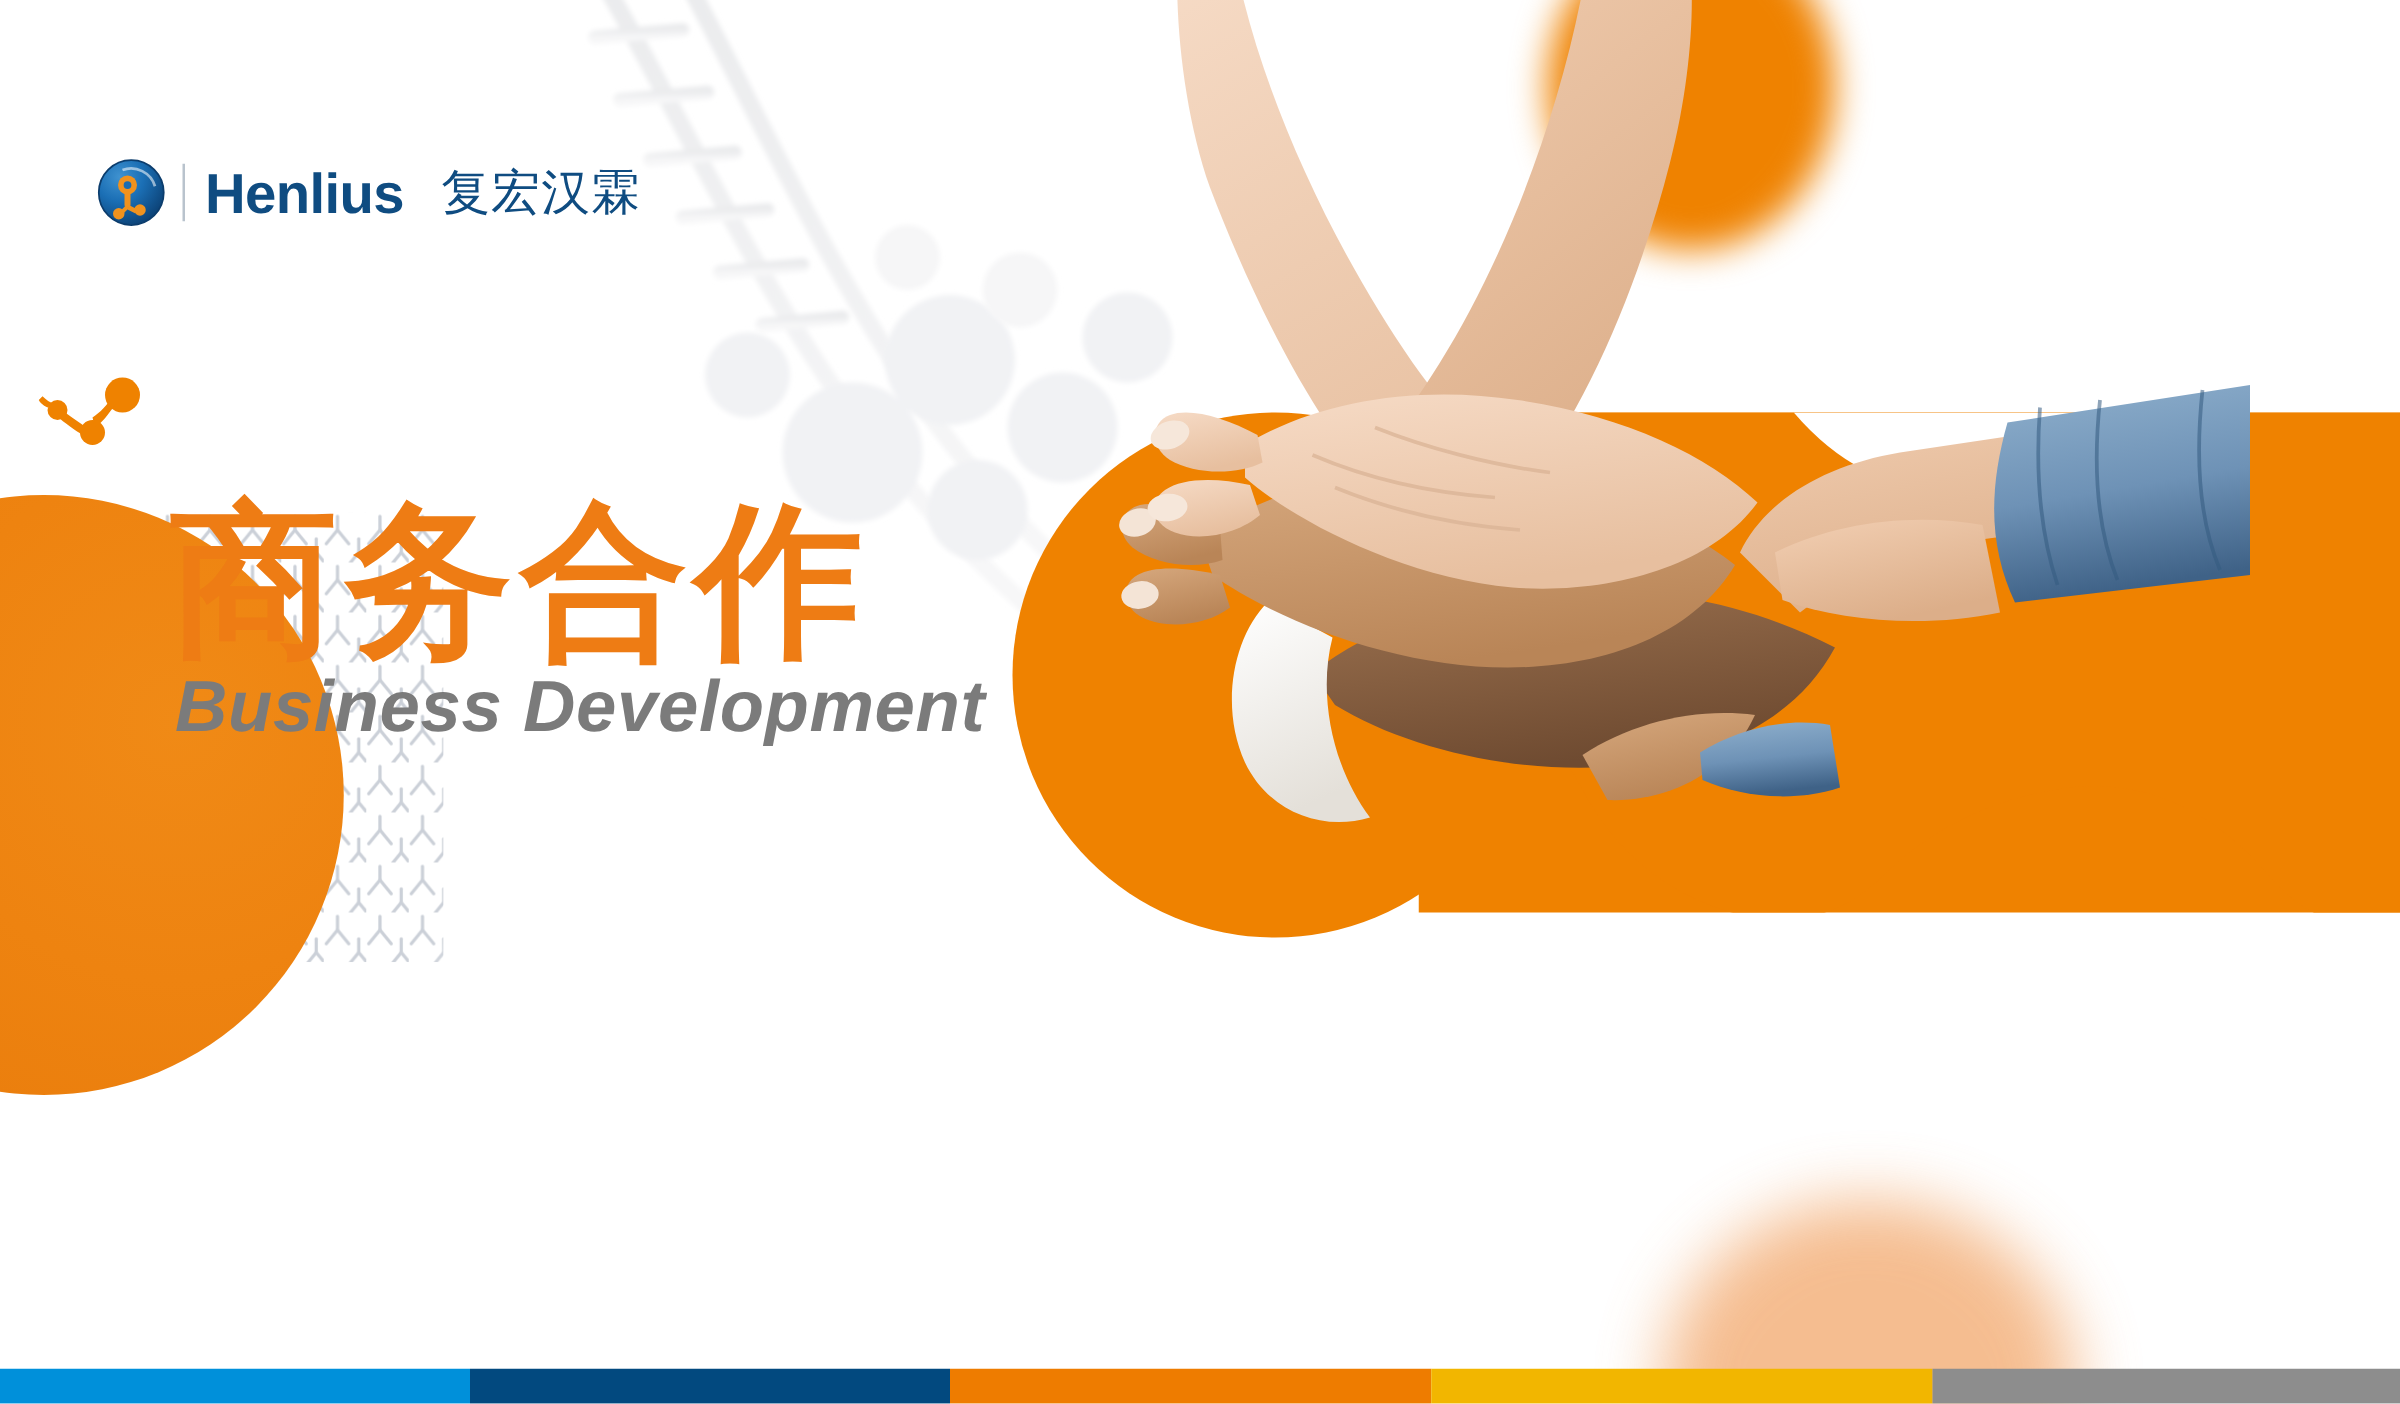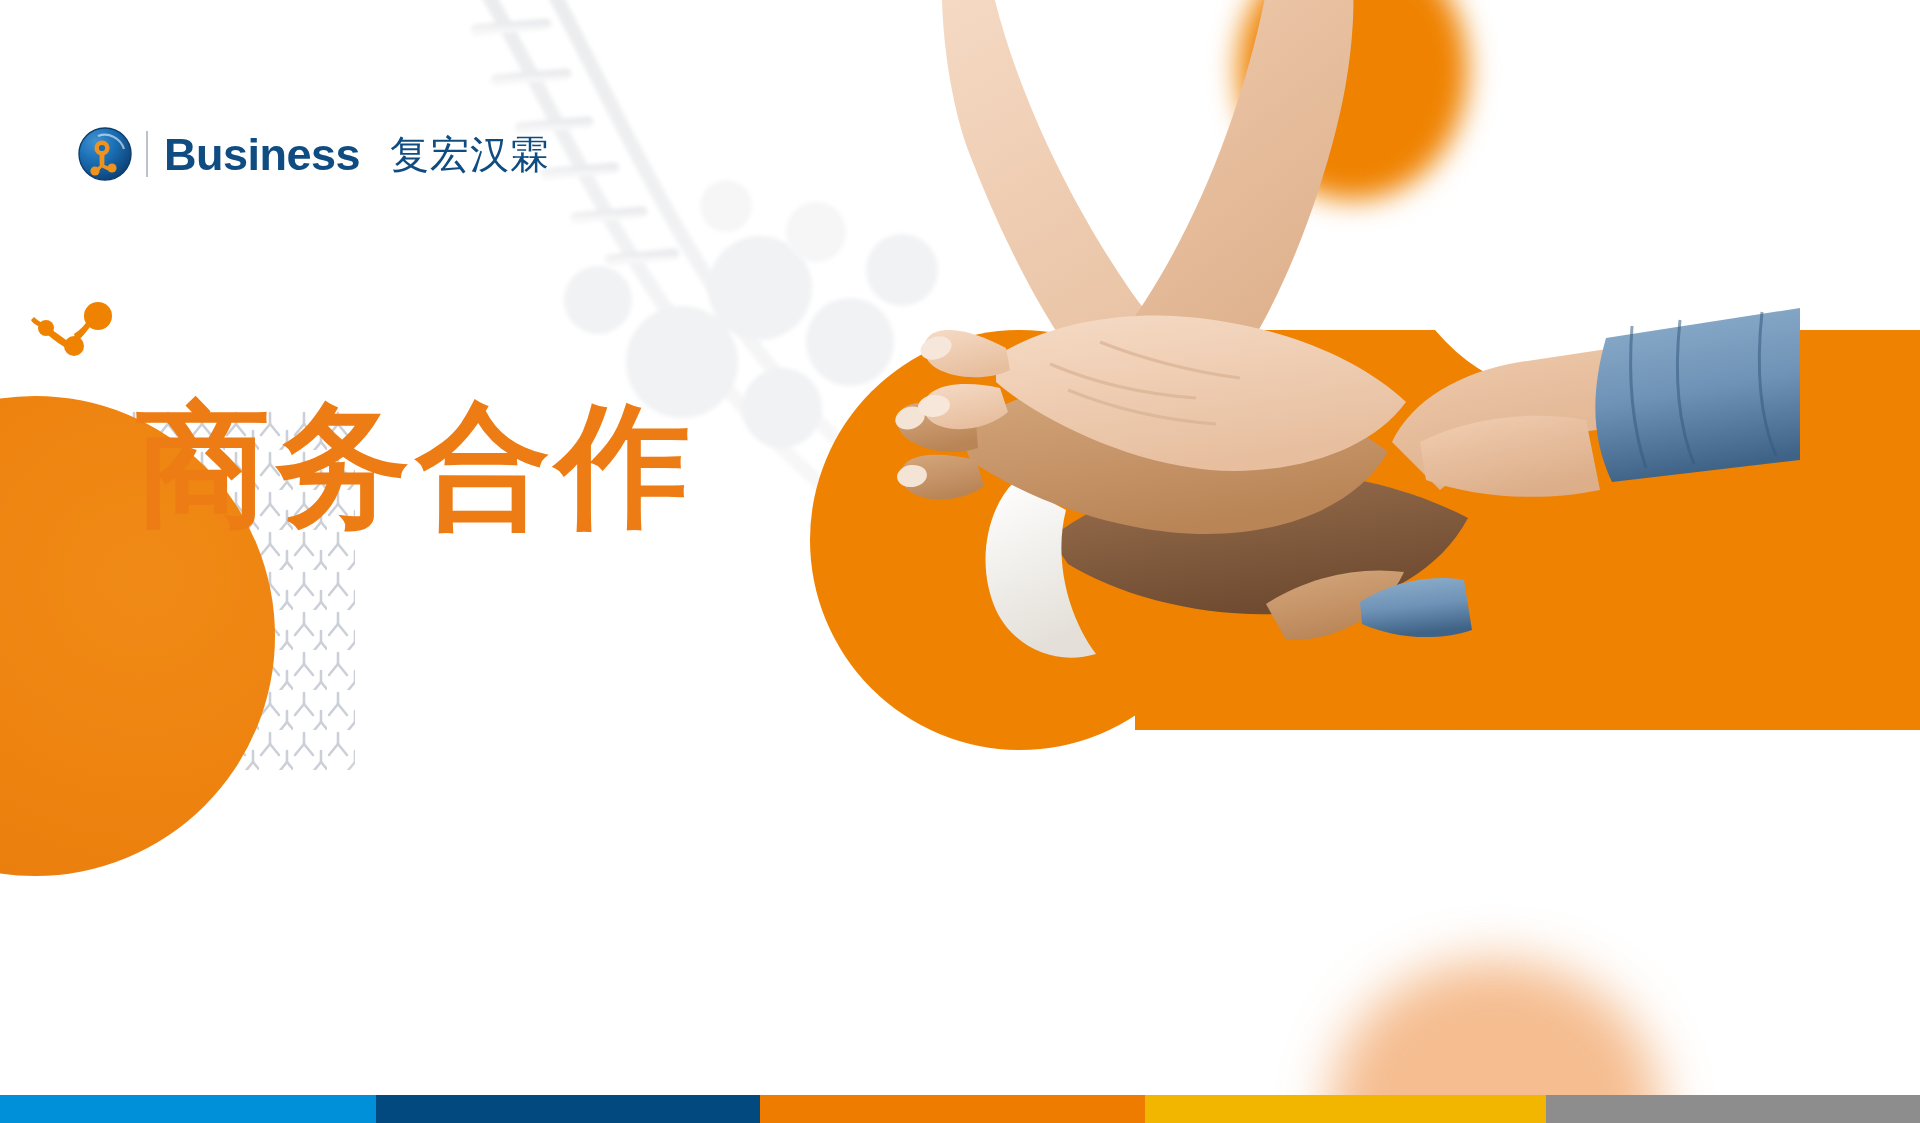--- a/index.html
+++ b/index.html
@@ -340,25 +340,26 @@
         <circle cx="24" cy="21" r="7.6"></circle>
         <circle cx="24" cy="21" r="3.1" fill="#1a6cb0"></circle>
         <rect x="21.6" y="26" width="4.8" height="13" rx="2.2"></rect>
         <circle cx="17" cy="44" r="4.6"></circle>
         <circle cx="34" cy="41" r="4.6"></circle>
         <path d="M23,37 L18.5,41.5 L20.5,44 L25,39.5 Z"></path>
         <path d="M25,37 L31,40 L30,43.5 L24,40.5 Z"></path>
       </g>
     </svg>
     <div id="logo-divider"></div>
-    <div id="logo-wordmark">Business</div>
+    <div id="logo-wordmark">Henlius</div>
     <div id="logo-cn">复宏汉霖</div>
   </div>
 
   <div class="layer" id="title-main">商务合作</div>
+  <div class="layer" id="title-sub">Business Development</div>
 
   <div class="layer" id="bottom-bar" style="height: 28px;">
       <span style="background: rgb(0, 144, 218); width: 376px;"></span>
       <span style="background: rgb(2, 73, 127); width: 384px;"></span>
       <span style="background: rgb(238, 124, 0); width: 385px;"></span>
       <span style="background: rgb(242, 182, 0); width: 401px;"></span>
       <span style="background: rgb(141, 141, 141); width: 374px;"></span>
     </div>
 
 </div>

